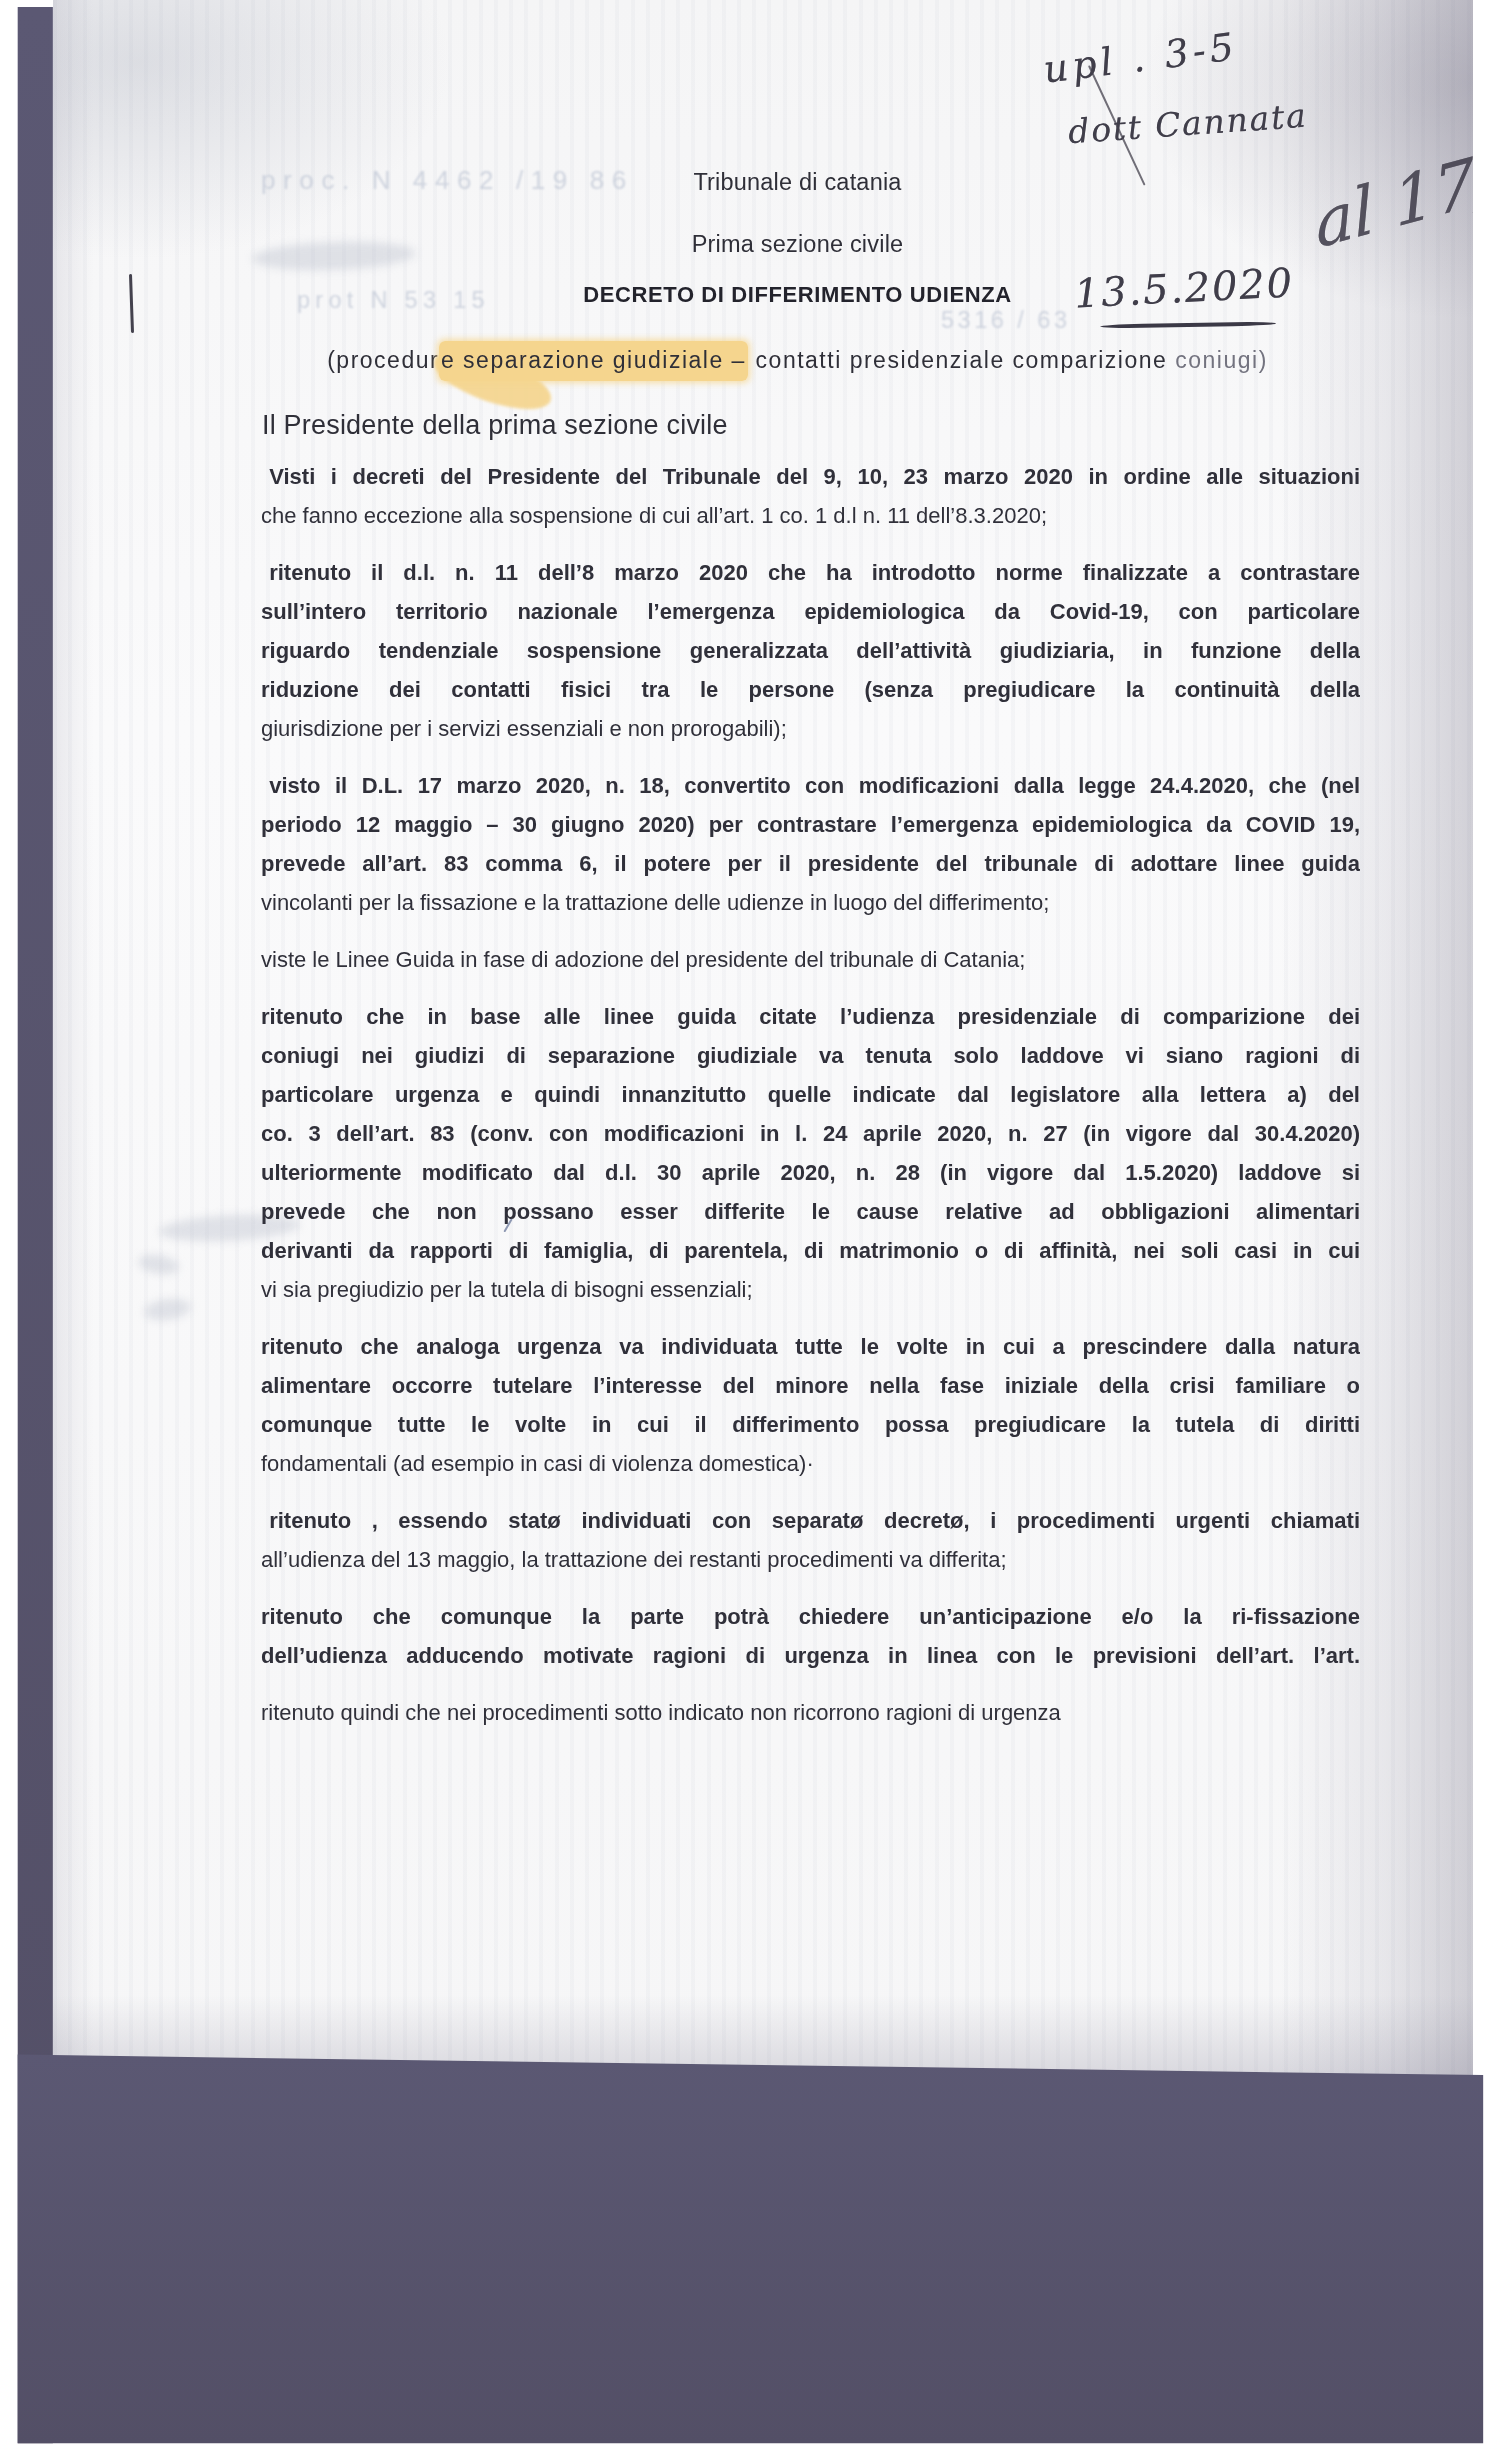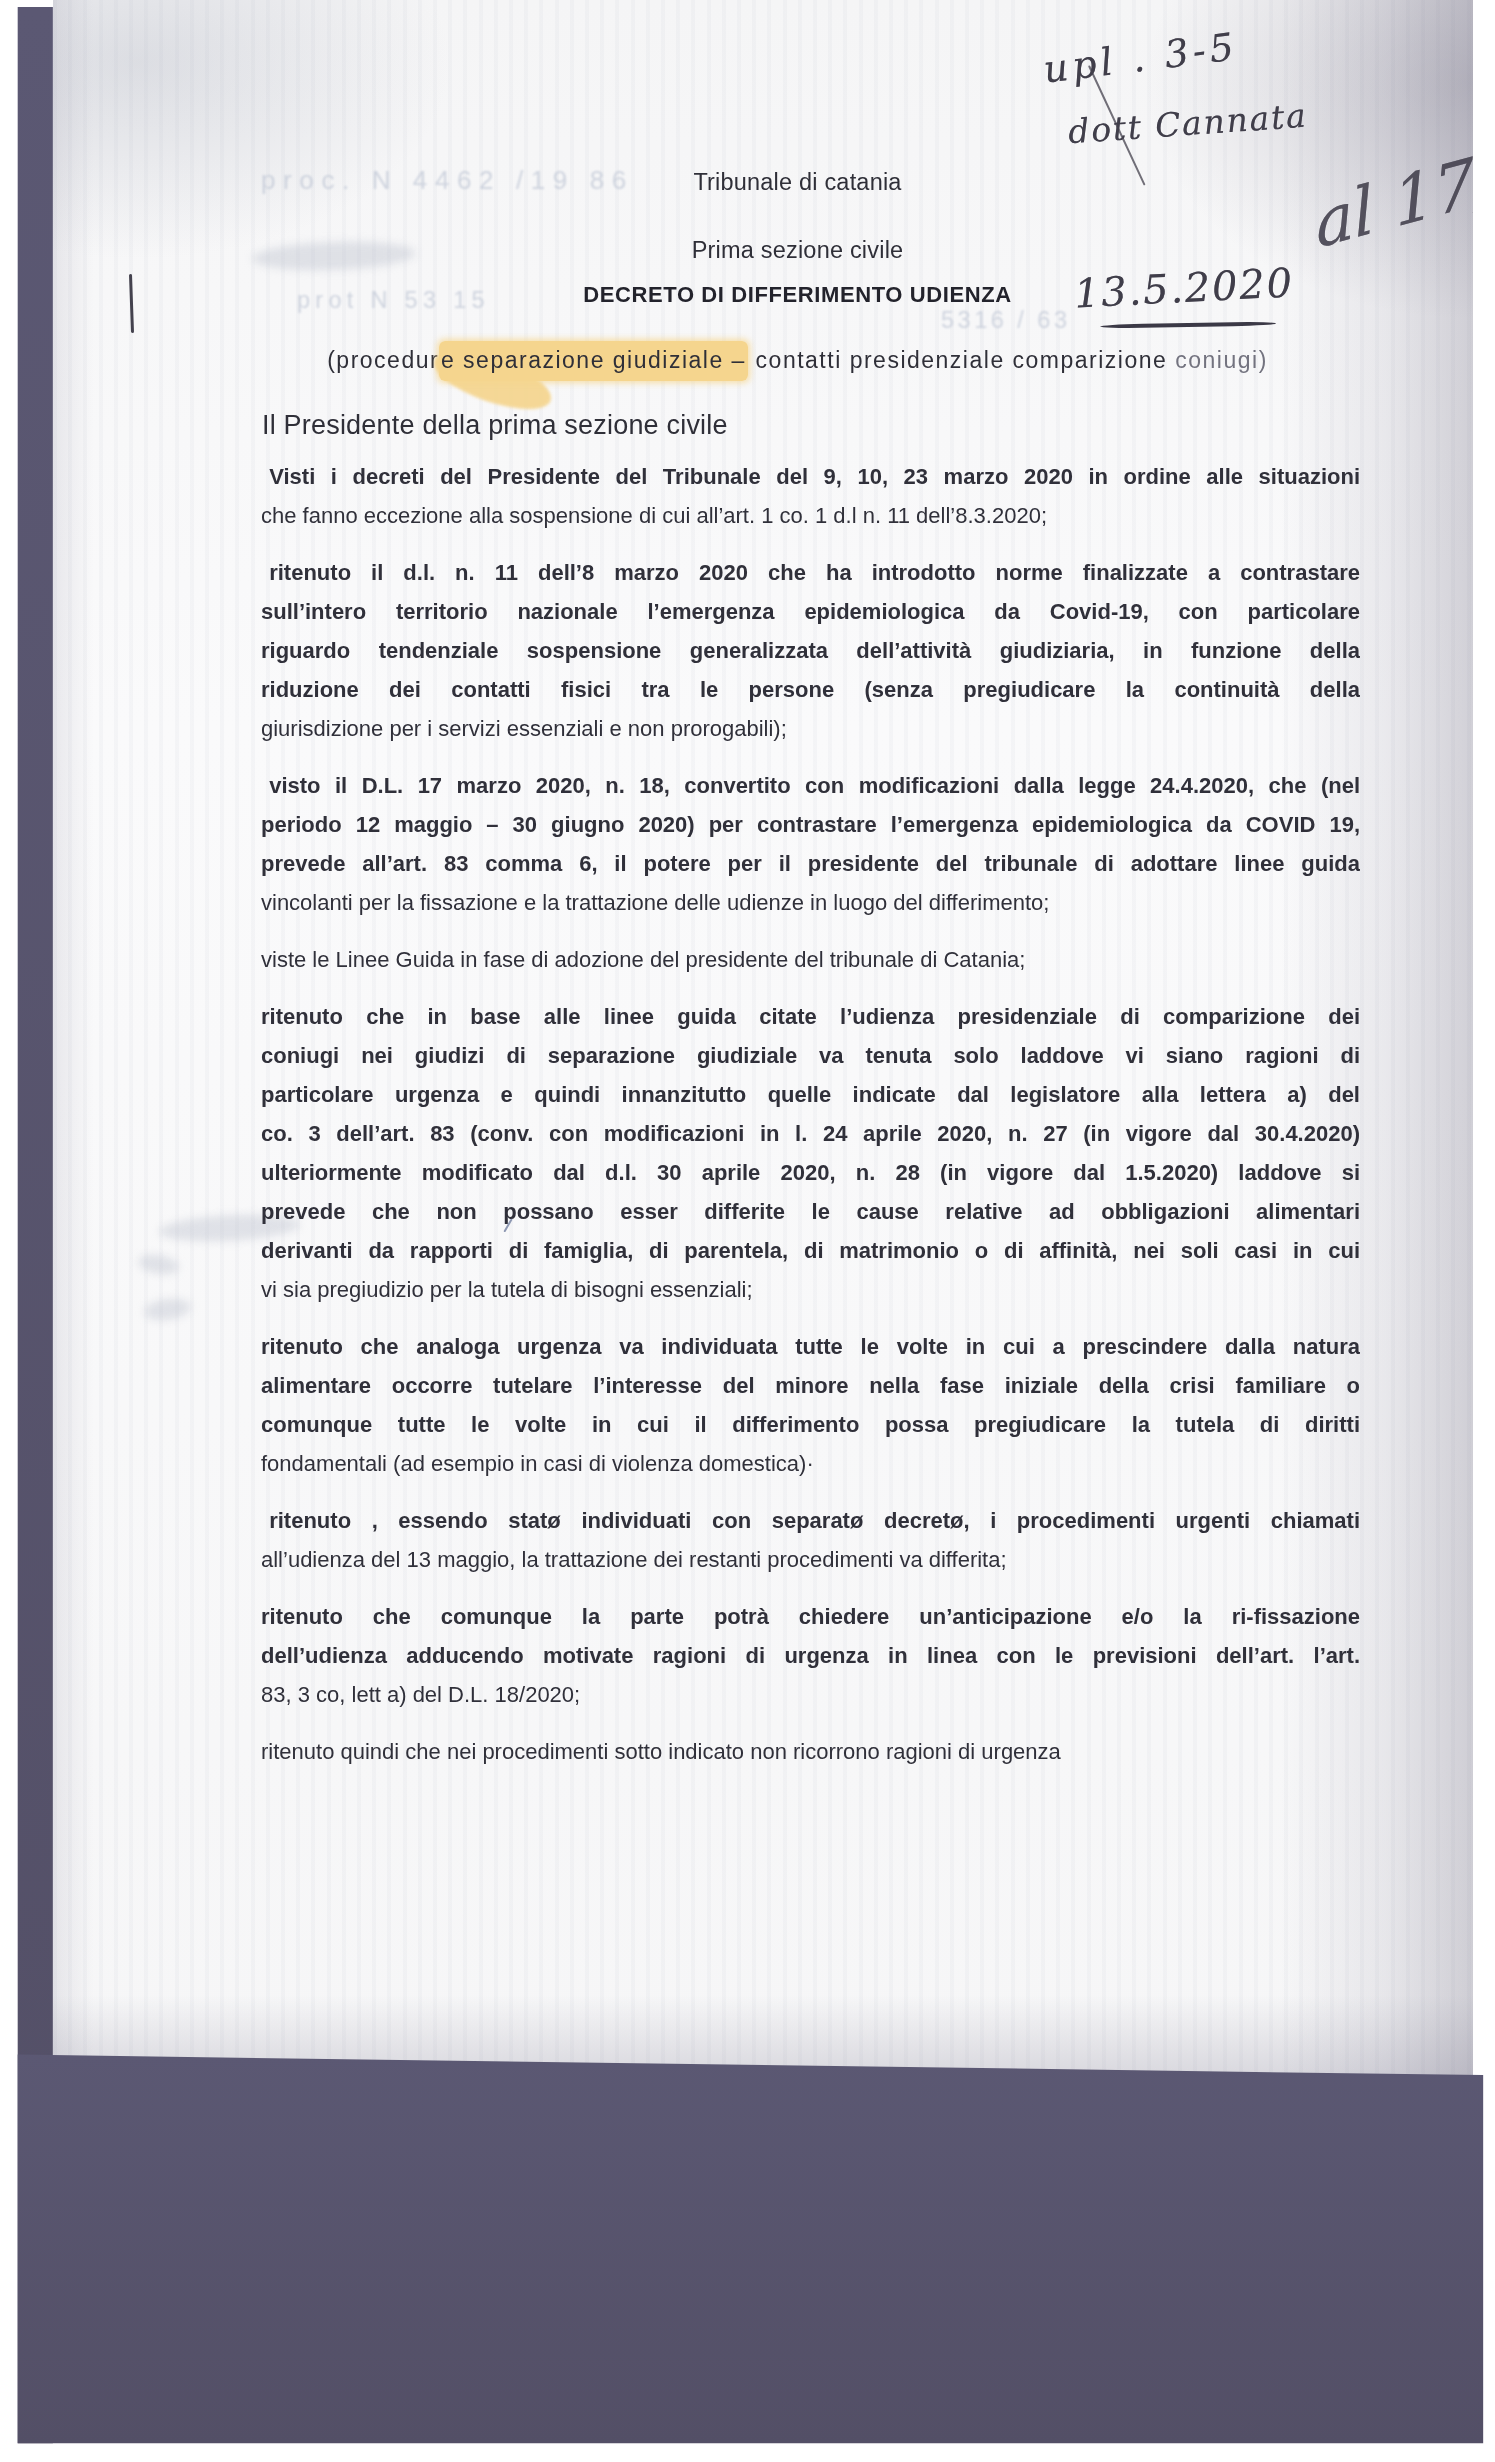--- a/index.html
+++ b/index.html
@@ -15,21 +15,21 @@
       radial-gradient(446px 281px at 6% 3%, rgba(160,165,180,.30), rgba(160,165,180,0) 70%),
       linear-gradient(to bottom, rgba(120,117,140,0) 96%, rgba(120,117,140,.24)),
       repeating-linear-gradient(90deg, rgba(188,193,205,.10) 0 4.1px, rgba(255,255,255,0) 4.1px 15.2px),
       linear-gradient(180deg,#f5f5f6,#fafafb 35%,#f6f6f7);
   }
 
   
   .typ{position:absolute;color:#2f2f38;letter-spacing:0.2px;}
   .hline{left:208px;width:1073px;text-align:center;line-height:1.1;}
   .h-court{top:170px;font-size:23.5px;}
-  .h-section{top:232px;font-size:23.5px;margin-top:6px;}
+  .h-section{top:232px;font-size:23.5px;}
   .h-title{top:283px;font-size:22px;font-weight:bold;color:#23232c;letter-spacing:0.6px;}
   .h-sub{top:348px;font-size:23px;letter-spacing:1.5px;white-space:nowrap;}
   .h-presider{left:209px;top:410px;font-size:27px;}
   .fade{color:#73737f;}
 
   #body-flow{position:absolute;left:208px;top:457px;width:1099px;font-size:22px;color:#30303a;}
   .para{margin:0 0 18px 0;}
   .ln{height:39px;line-height:39px;overflow:hidden;white-space:normal;}
   .ln.j{text-align:justify;text-align-last:justify;font-weight:bold;}
   .para.ind .ln:first-child{padding-left:8.2px;}
@@ -122,21 +122,20 @@
           <div class="ln j">comunque tutte le volte in cui il differimento possa pregiudicare la tutela di diritti</div>
           <div class="ln">fondamentali (ad esempio in  casi di violenza domestica)·</div>
         </div>
         <div class="para ind">
           <div class="ln j">ritenuto , essendo statø individuati con separatø decretø, i procedimenti urgenti chiamati</div>
           <div class="ln">all’udienza del  13 maggio, la trattazione dei restanti procedimenti va differita;</div>
         </div>
         <div class="para">
           <div class="ln j">ritenuto che comunque la parte potrà chiedere un’anticipazione e/o la ri-fissazione</div>
           <div class="ln j">dell’udienza adducendo motivate ragioni di urgenza in linea con le previsioni dell’art. l’art.</div>
-          <div class="ln">83, 3 co, lett a) del D.L. 18/2020;</div>
         </div>
         <div class="para">
           <div class="ln">ritenuto quindi che nei procedimenti sotto indicato non ricorrono ragioni di urgenza</div>
         </div>
       </div>
 
     <div class="pen pen-top1">upl . 3-5</div>
     <div class="pen pen-top2">dott Cannata</div>
     <div class="stroke" style="left:1035px;top:66px;width:2.3px;height:132px;opacity:.75;
          transform:rotate(-25deg);transform-origin:top left;"></div>

